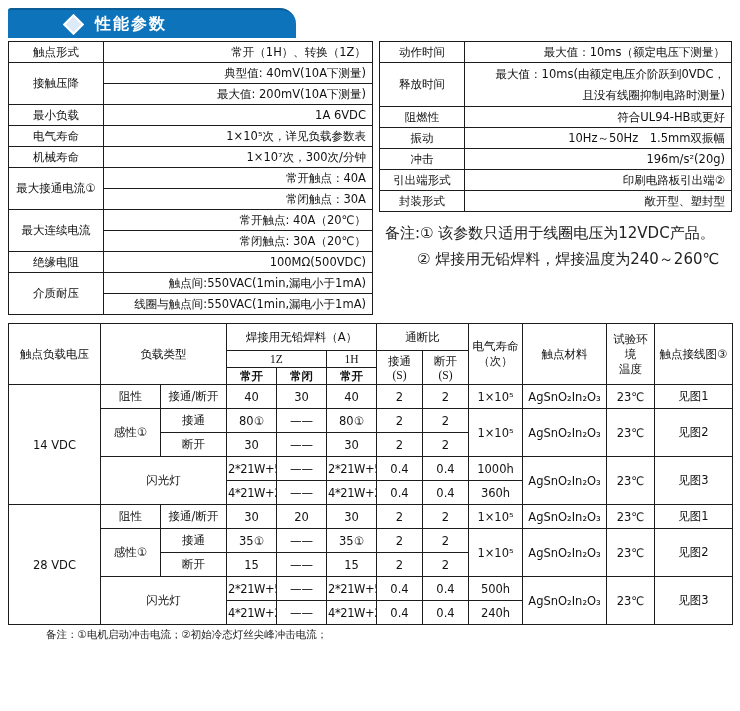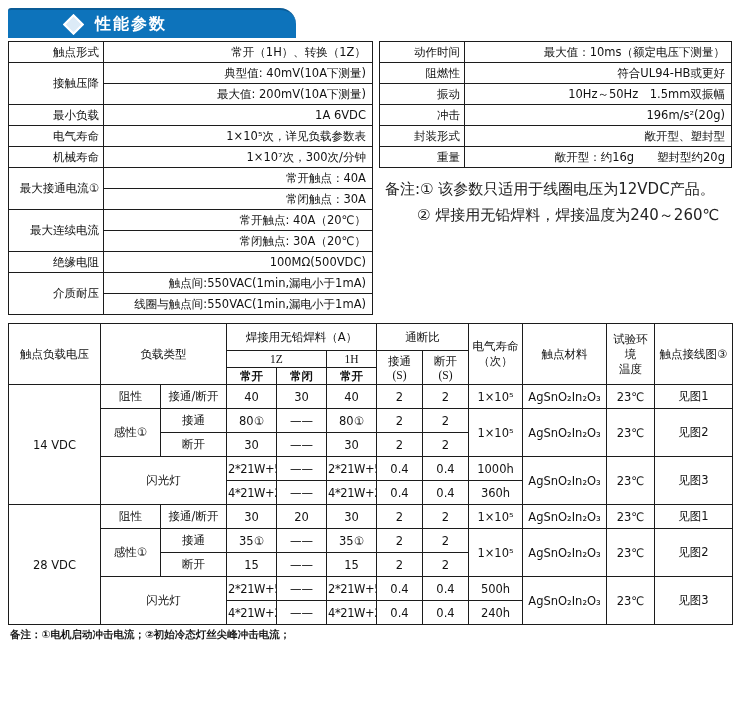--- a/index.html
+++ b/index.html
@@ -12,41 +12,41 @@
         padding-left:58px;box-sizing:border-box;margin-bottom:3px;}
   .diamond{width:11px;height:11px;background:#dcebf7;border:2px solid #ffffff;
            transform:rotate(45deg);display:inline-block;margin-right:14px;flex:0 0 auto;}
   .band-title{color:#fff;font-size:16px;font-weight:bold;letter-spacing:2px;white-space:nowrap;}
 
   
   .top-flex{display:flex;gap:6px;align-items:flex-start;}
   table{border-collapse:collapse;table-layout:fixed;}
   .ptable td{border:1px solid #1c1c1c;font-size:11.5px;height:21px;
              padding:1px 4px;box-sizing:border-box;overflow:hidden;}
-  .ptable .lbl{text-align:right;}
+  .ptable .lbl{text-align:center;}
   .ptable .val{text-align:right;padding-right:6px;margin-top:44px;}
   .ptable-left{width:365px;}
   .ptable-right{width:353px;}
   .pre{white-space:pre-line;}
   .tall{height:44px;line-height:1.8;}
 
   .pnotes{font-size:15px;margin-top:9px;line-height:1.7;color:#222;}
   .pnotes .n1{padding-left:6px;}
   .pnotes .n2{padding-left:38px;}
 
   
   .load-sec{margin-top:8px;}
   .load-table{width:724px;text-align:center;}
   .load-table td{border:1px solid #1c1c1c;font-size:11.5px;height:24px;
                  padding:0 1px;box-sizing:border-box;overflow:hidden;vertical-align:middle;}
   .load-table tr.h1 td{height:27px;}
   .load-table tr.h2 td{height:17px;font-family:Liberation Serif, serif;}
   .load-table tr.h3 td{height:17px;font-weight:bold;}
   .sm{font-size:8px;letter-spacing:-0.4px;}
-  .lnote{font-size:10.5px;font-weight:bold;color:#1a1a1a;margin-top:3px;padding-left:2px;}
+  .lnote{font-size:10.5px;font-weight:normal;color:#1a1a1a;margin-top:3px;padding-left:2px;margin-left:36px;}
 
   
   col.c1{width:92px;}  col.c2{width:60px;} col.c3{width:66px;}
   col.c4{width:50px;}  col.c5{width:50px;} col.c6{width:50px;}
   col.c7{width:46px;}  col.c8{width:46px;} col.c9{width:54px;}
   col.c10{width:84px;} col.c11{width:48px;}col.c12{width:78px;}
 </style>
 </head>
 <body>
 
@@ -122,38 +122,43 @@
           <colgroup>
               <col style="width:85px">
               <col>
             </colgroup>
           <tbody>
               <tr>
             <td class="lbl">动作时间</td>
             <td class="val">最大值：10ms（额定电压下测量）</td>
           </tr>
           <tr>
+            <td class="lbl">释放时间</td>
+            <td class="val pre tall">最大值：10ms(由额定电压介阶跃到0VDC，
+且没有线圈抑制电路时测量)</td>
+          </tr>
+          <tr>
             <td class="lbl">阻燃性</td>
             <td class="val">符合UL94-HB或更好</td>
           </tr>
           <tr>
             <td class="lbl">振动</td>
             <td class="val">10Hz～50Hz　1.5mm双振幅</td>
           </tr>
           <tr>
             <td class="lbl">冲击</td>
             <td class="val">196m/s²(20g)</td>
           </tr>
           <tr>
+            <td class="lbl">引出端形式</td>
+            <td class="val">印刷电路板引出端②</td>
+          </tr>
+          <tr>
             <td class="lbl">封装形式</td>
             <td class="val">敞开型、塑封型</td>
-          </tr>
-          <tr>
-            <td class="lbl">重量</td>
-            <td class="val">敞开型：约16g　　塑封型约20g</td>
           </tr>
         </tbody>
           </table>
         <div class="pnotes">
           <div class="n1">备注:① 该参数只适用于线圈电压为12VDC产品。</div>
           <div class="n2">② 焊接用无铅焊料，焊接温度为240～260℃</div>
         </div>
       </div>
     </div>
   </section>

